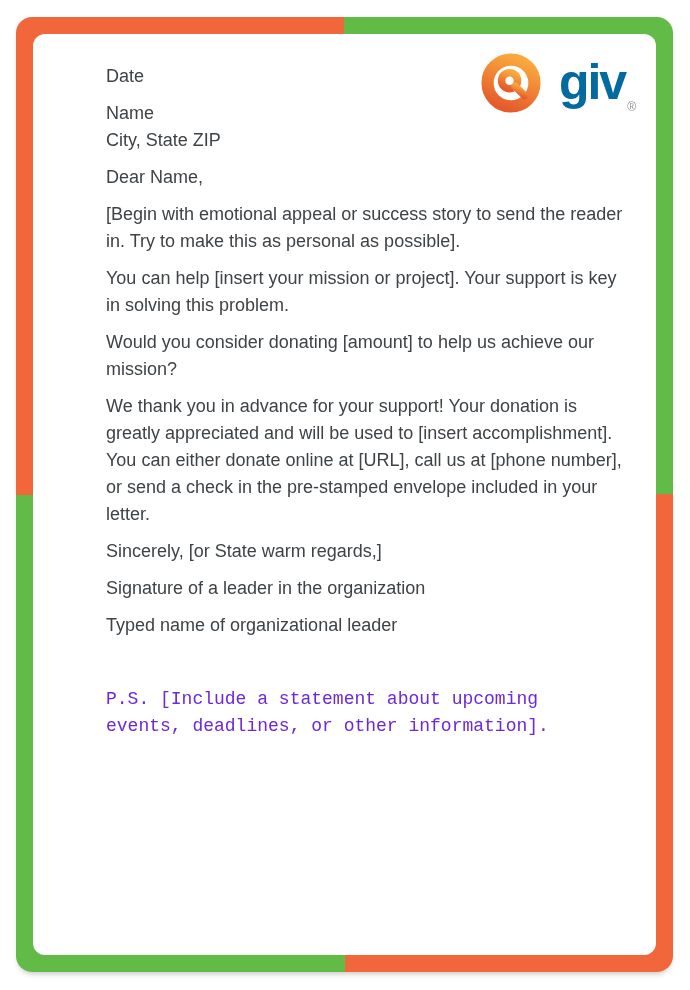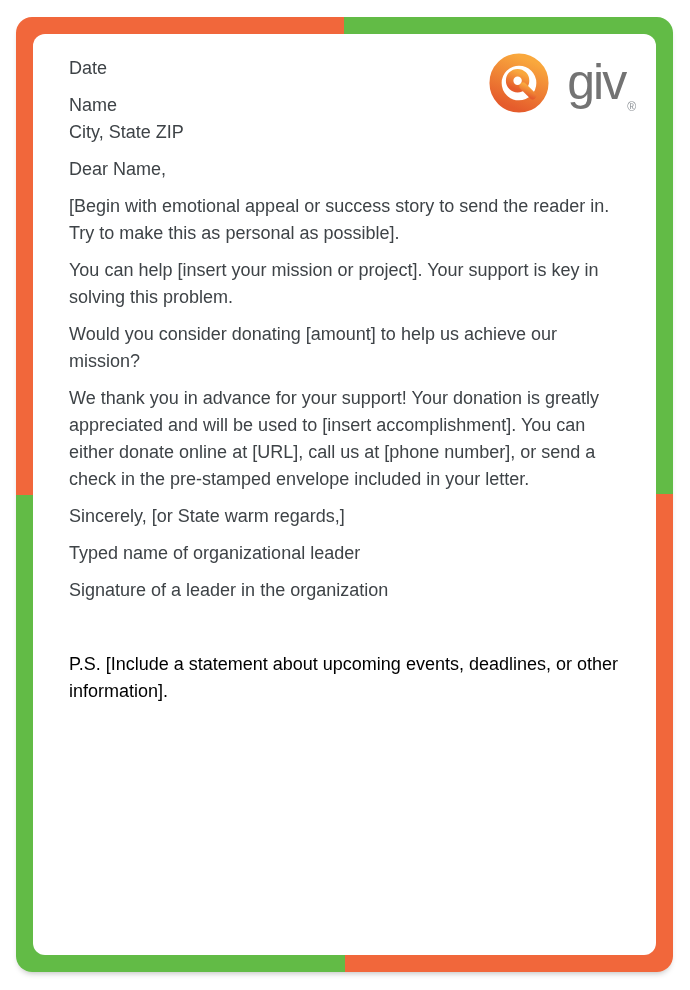--- a/index.html
+++ b/index.html
@@ -39,54 +39,56 @@
   .logo {
     position: absolute;
     top: 19px;
     right: 20px;
     display: flex;
     align-items: flex-start;
     height: 62px;
   }
   .logo-giv {
     font-size: 50px;
-    font-weight: normal;
+    font-weight: bold;
     line-height: 58px;
     letter-spacing: -2px;
-    color: #737373;
+    color: #0369a1;
     margin-left: 18px;
   }
   .logo-reg {
     font-size: 12px;
     color: #8C9196;
     align-self: flex-end;
     margin: 0 0 2px 2px;
     line-height: 12px;
   }
   
   .content {
     position: absolute;
     inset: 0;
-    padding: 21px 33px 0 36px;
+    padding: 29px 33px 0 36px;
     color: #3E4347;
     font-size: 18px;
     line-height: 27px;
+    margin-left: 37px;
   }
   .content p {
     margin: 0 0 10px 0;
     max-width: 556px;
   }
   .content strong {
     font-weight: normal;
     color: #3E4347;
   }
   .block-line { display: block; }
   .ps {
     margin-top: 47px !important;
-    color: #000000;
+    color: #6d28d9;
+    font-family: Liberation Mono, monospace;
   }
 </style>
 </head>
 <body>
 
 <div class="frame">
   <div class="panel">
 
     <div class="logo">
       <svg width="60" height="60" viewBox="0 0 64 64" aria-hidden="true">
@@ -121,21 +123,21 @@
 
 
       <p><span>You can help [insert your mission or project]. </span><strong>Your support is key in solving this problem.</strong></p>
 
       <p><span>Would you consider donating [amount] to help us achieve our mission?</span></p>
 
       <p><span>We thank you in advance for your support! Your donation is greatly appreciated and will be used to [insert accomplishment]. You can either donate online at [URL], call us at [phone number], or send a check in the pre-stamped envelope included in your letter.</span></p>
 
       <p>Sincerely, [or State warm regards,]</p>
 
+      <p>Signature of a leader in the organization</p>
+
       <p>Typed name of organizational leader</p>
-
-      <p>Signature of a leader in the organization</p>
 
       <p class="ps">P.S. [Include a statement about upcoming events, deadlines, or other information].</p>
 
     </div>
   </div>
 </div>
 
 </body></html>

